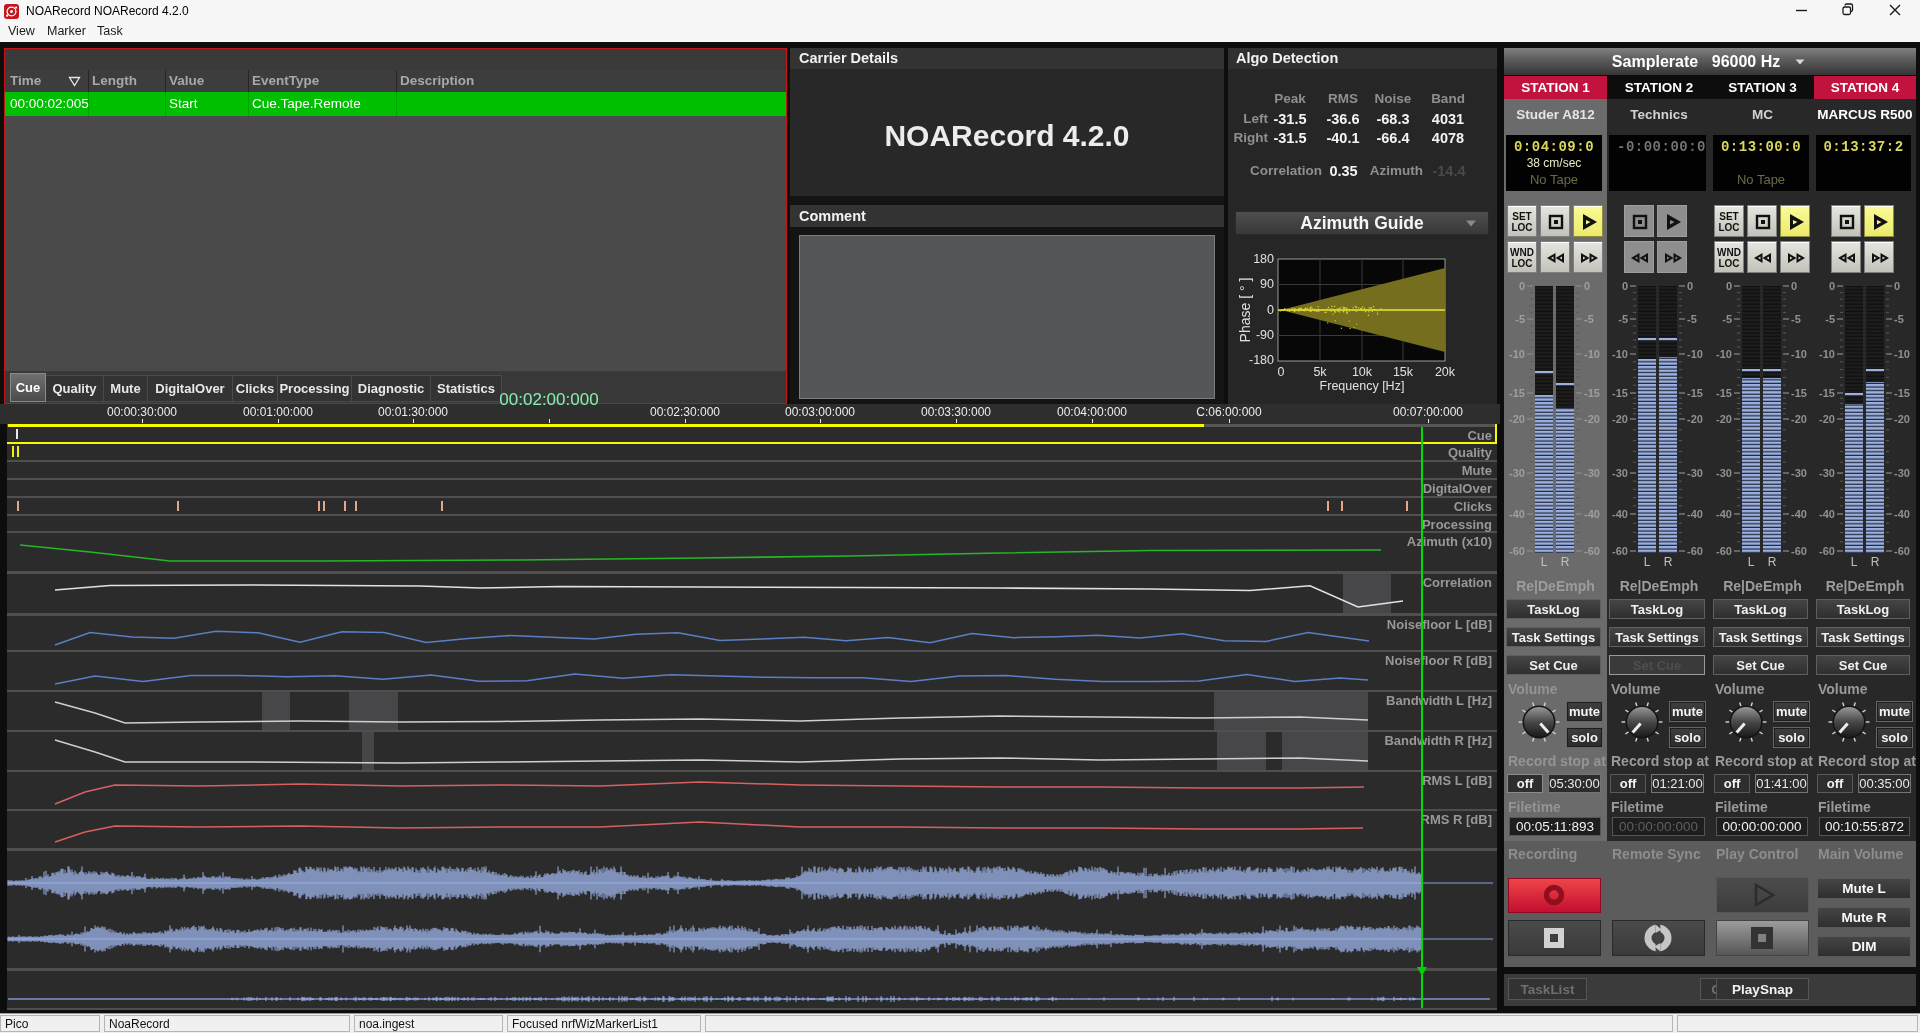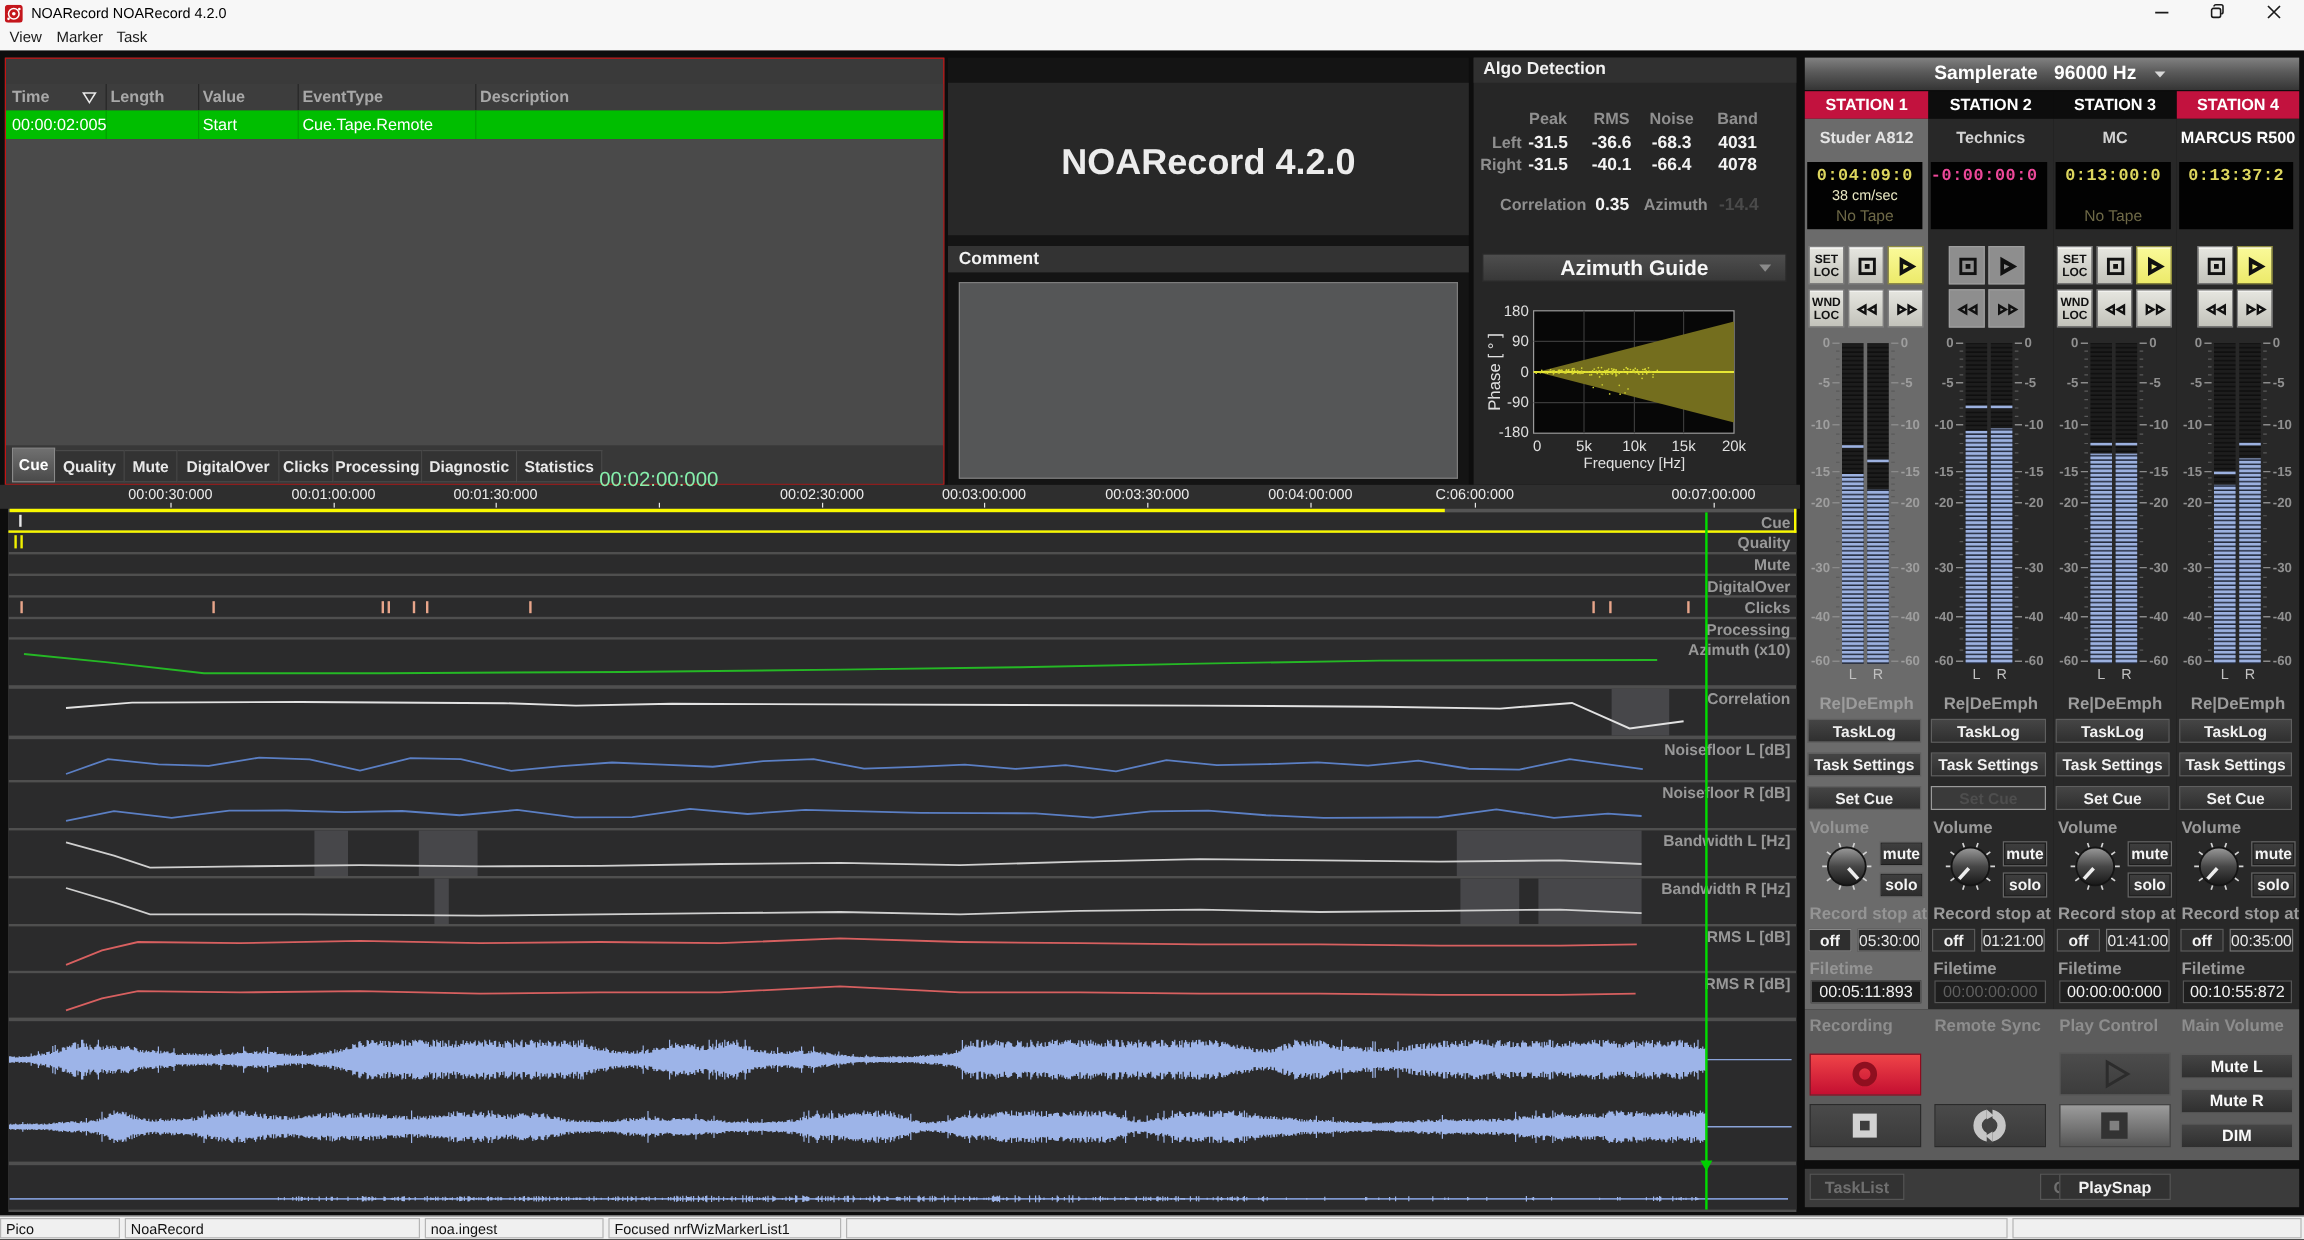--- a/index.html
+++ b/index.html
@@ -51,20 +51,21 @@
     <div style="position:absolute;left:5px;top:372px;width:781px;height:31px;background:#383838"></div>
     <div style="position:absolute;left:10px;top:373px;width:36px;height:29px;background:linear-gradient(180deg,#707070,#4a4a4a);border:1px solid #8a8a8a;color:#fff;font-weight:bold;font-size:13px;text-align:center;line-height:28px">Cue</div>
     <div style="position:absolute;left:46px;top:375px;width:58px;height:27px;background:#333;border:1px solid #4a4a4a;border-left:none;color:#e8e8e8;font-weight:bold;font-size:13px;text-align:center;line-height:26px">Quality</div>
     <div style="position:absolute;left:104px;top:375px;width:44px;height:27px;background:#333;border:1px solid #4a4a4a;border-left:none;color:#e8e8e8;font-weight:bold;font-size:13px;text-align:center;line-height:26px">Mute</div>
     <div style="position:absolute;left:148px;top:375px;width:85px;height:27px;background:#333;border:1px solid #4a4a4a;border-left:none;color:#e8e8e8;font-weight:bold;font-size:13px;text-align:center;line-height:26px">DigitalOver</div>
     <div style="position:absolute;left:233px;top:375px;width:45px;height:27px;background:#333;border:1px solid #4a4a4a;border-left:none;color:#e8e8e8;font-weight:bold;font-size:13px;text-align:center;line-height:26px">Clicks</div>
     <div style="position:absolute;left:278px;top:375px;width:74px;height:27px;background:#333;border:1px solid #4a4a4a;border-left:none;color:#e8e8e8;font-weight:bold;font-size:13px;text-align:center;line-height:26px">Processing</div>
     <div style="position:absolute;left:352px;top:375px;width:79px;height:27px;background:#333;border:1px solid #4a4a4a;border-left:none;color:#e8e8e8;font-weight:bold;font-size:13px;text-align:center;line-height:26px">Diagnostic</div>
     <div style="position:absolute;left:431px;top:375px;width:71px;height:27px;background:#333;border:1px solid #4a4a4a;border-left:none;color:#e8e8e8;font-weight:bold;font-size:13px;text-align:center;line-height:26px">Statistics</div>
     <div style="position:absolute;left:790px;top:48px;width:434px;height:356px;background:#141414"></div>
+    <div style="position:absolute;left:790px;top:48px;width:434px;height:21px;background:#333;color:#f2f2f2;font-weight:bold;font-size:14.5px;line-height:21px;padding-left:9px">Carrier Details</div>
     <div style="position:absolute;left:790px;top:69px;width:434px;height:127px;background:#282828"></div>
     <div style="position:absolute;left:790px;top:69px;width:434px;height:127px;line-height:133px;text-align:center;color:#ececec;font-weight:bold;font-size:30px">NOARecord 4.2.0</div>
     <div style="position:absolute;left:790px;top:205px;width:434px;height:22px;background:#333;color:#f2f2f2;font-weight:bold;font-size:14.5px;line-height:22px;padding-left:9px">Comment</div>
     <div style="position:absolute;left:799px;top:235px;width:416px;height:164px;background:#555657;border:1px solid #7d7d7d"></div>
     <div style="position:absolute;left:1228px;top:48px;width:269px;height:356px;background:#262626"></div>
     <div style="position:absolute;left:1228px;top:48px;width:269px;height:21px;background:#303030;color:#f2f2f2;font-weight:bold;font-size:14.5px;line-height:21px;padding-left:8px">Algo Detection</div>
     <div style="position:absolute;left:1260px;top:91px;width:60px;height:16px;line-height:16px;text-align:center;font-size:13.5px;font-weight:bold;color:#8f8f8f">Peak</div>
     <div style="position:absolute;left:1313px;top:91px;width:60px;height:16px;line-height:16px;text-align:center;font-size:13.5px;font-weight:bold;color:#8f8f8f">RMS</div>
     <div style="position:absolute;left:1363px;top:91px;width:60px;height:16px;line-height:16px;text-align:center;font-size:13.5px;font-weight:bold;color:#8f8f8f">Noise</div>
     <div style="position:absolute;left:1418px;top:91px;width:60px;height:16px;line-height:16px;text-align:center;font-size:13.5px;font-weight:bold;color:#8f8f8f">Band</div>
@@ -266,21 +267,21 @@
     <div style="position:absolute;left:1711px;top:99px;width:103px;height:742px;background:#282828"></div>
     <div style="position:absolute;left:1711px;top:103px;width:103px;height:24px;color:#d2d2d2;font-weight:bold;font-size:13.5px;text-align:center;line-height:24px">MC</div>
     <div style="position:absolute;left:1814px;top:76px;width:102px;height:23px;background:#c2123e;color:#fff;font-weight:bold;font-size:13.5px;text-align:center;line-height:23px">STATION 4</div>
     <div style="position:absolute;left:1814px;top:99px;width:102px;height:742px;background:#282828"></div>
     <div style="position:absolute;left:1814px;top:103px;width:102px;height:24px;color:#ffffff;font-weight:bold;font-size:13.5px;text-align:center;line-height:24px">MARCUS R500</div>
     <div style="position:absolute;left:1506px;top:135px;width:96px;height:56px;background:#020202"></div>
     <div style="position:absolute;left:1506px;top:139px;width:96px;height:16px;text-align:center;font-family:'Liberation Mono',monospace;font-weight:bold;font-size:14px;letter-spacing:0.5px;color:#ddd65e;line-height:16px">0:04:09:0</div>
     <div style="position:absolute;left:1506px;top:156px;width:96px;height:14px;text-align:center;font-size:12px;color:#eae8c4;line-height:14px">38 cm/sec</div>
     <div style="position:absolute;left:1506px;top:172px;width:96px;height:15px;text-align:center;font-size:13px;color:#6e6947;line-height:15px">No Tape</div>
     <div style="position:absolute;left:1609px;top:135px;width:97px;height:56px;background:#020202"></div>
-    <div style="position:absolute;left:1609px;top:139px;width:97px;height:16px;text-align:left;font-family:'Liberation Mono',monospace;font-weight:bold;font-size:14px;letter-spacing:0.5px;color:#ec4899;line-height:16px">-0:00:00:0</div>
+    <div style="position:absolute;left:1609px;top:139px;width:97px;height:16px;text-align:right;font-family:'Liberation Mono',monospace;font-weight:bold;font-size:14px;letter-spacing:0.5px;color:#737373;line-height:16px">-0:00:00:0</div>
     <div style="position:absolute;left:1713px;top:135px;width:96px;height:56px;background:#020202"></div>
     <div style="position:absolute;left:1713px;top:139px;width:96px;height:16px;text-align:center;font-family:'Liberation Mono',monospace;font-weight:bold;font-size:14px;letter-spacing:0.5px;color:#ddd65e;line-height:16px">0:13:00:0</div>
     <div style="position:absolute;left:1713px;top:172px;width:96px;height:15px;text-align:center;font-size:13px;color:#6e6947;line-height:15px">No Tape</div>
     <div style="position:absolute;left:1816px;top:135px;width:95px;height:56px;background:#020202"></div>
     <div style="position:absolute;left:1816px;top:139px;width:95px;height:16px;text-align:center;font-family:'Liberation Mono',monospace;font-weight:bold;font-size:14px;letter-spacing:0.5px;color:#ddd65e;line-height:16px">0:13:37:2</div>
     <div style="position:absolute;left:1507px;top:205px;width:30px;height:32px;background:linear-gradient(180deg,#e6e6e0,#c2c2ba);border:1px solid #7f7f7f;box-shadow:inset 0 1px 0 #fff;font-size:10px;font-weight:bold;color:#111;text-align:center;line-height:11px;padding-top:5px">SET<br>LOC</div>
     <div style="position:absolute;left:1540px;top:205px;width:30px;height:32px;background:linear-gradient(180deg,#e6e6e0,#c2c2ba);border:1px solid #7f7f7f;box-shadow:inset 0 1px 0 #fff">
       <svg width="30" height="32" viewBox="0 0 30 32" style="position:absolute;left:0;top:0">
         <rect x="9" y="10" width="12" height="12" fill="none" stroke="#111" stroke-width="2.4"></rect>
         <rect x="13" y="14" width="4" height="4" fill="#111"></rect>

